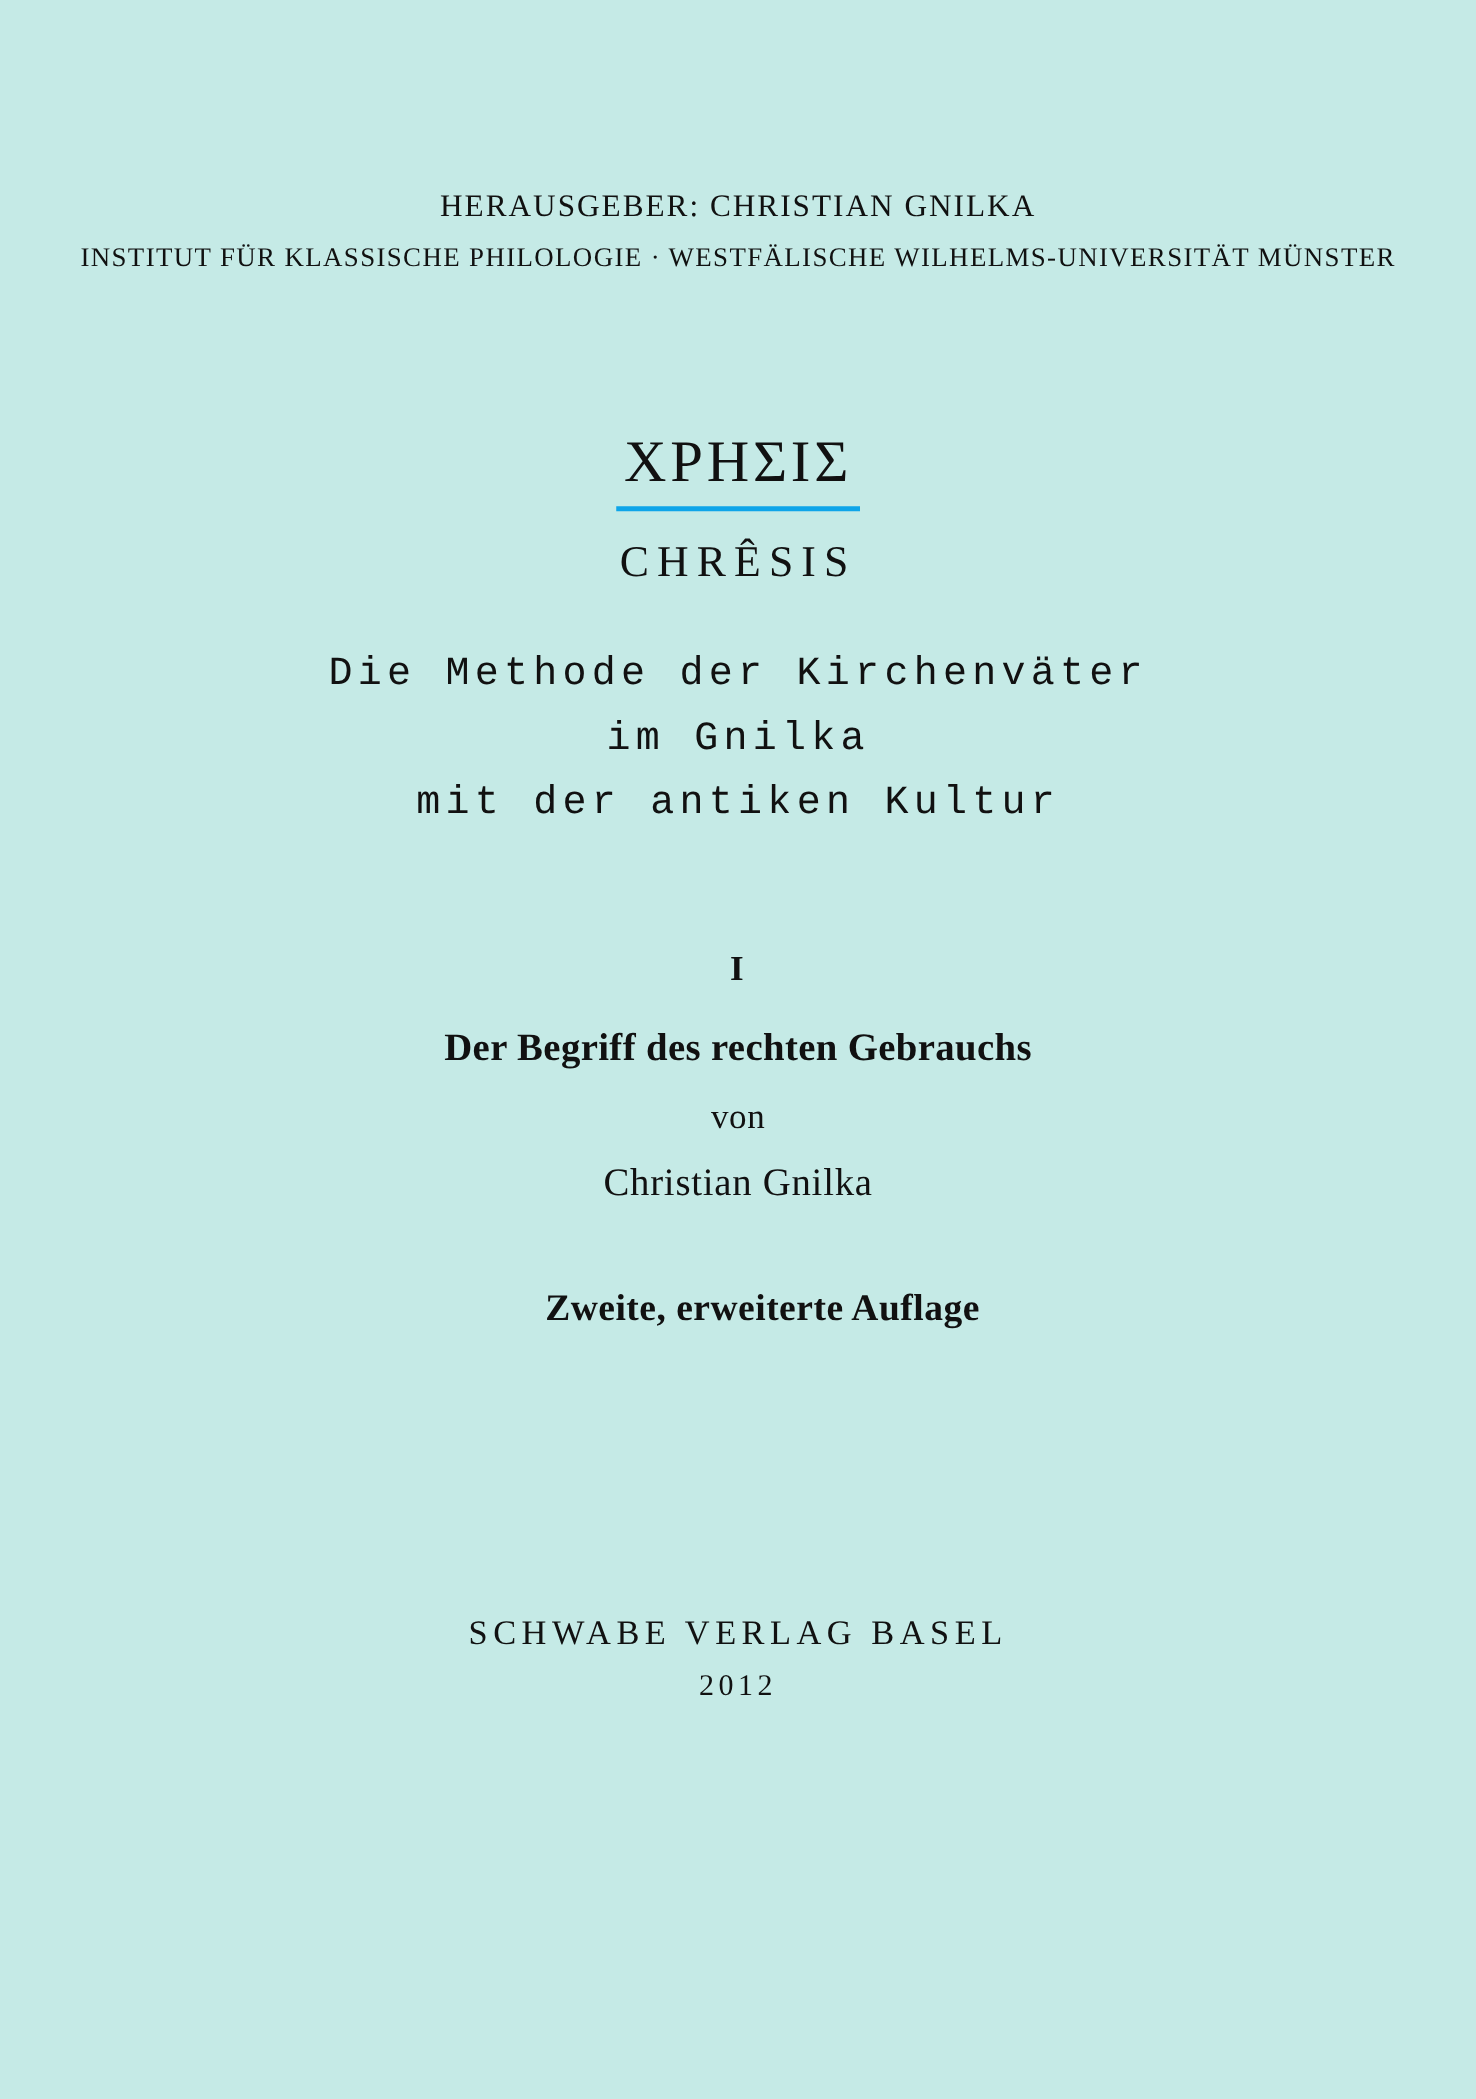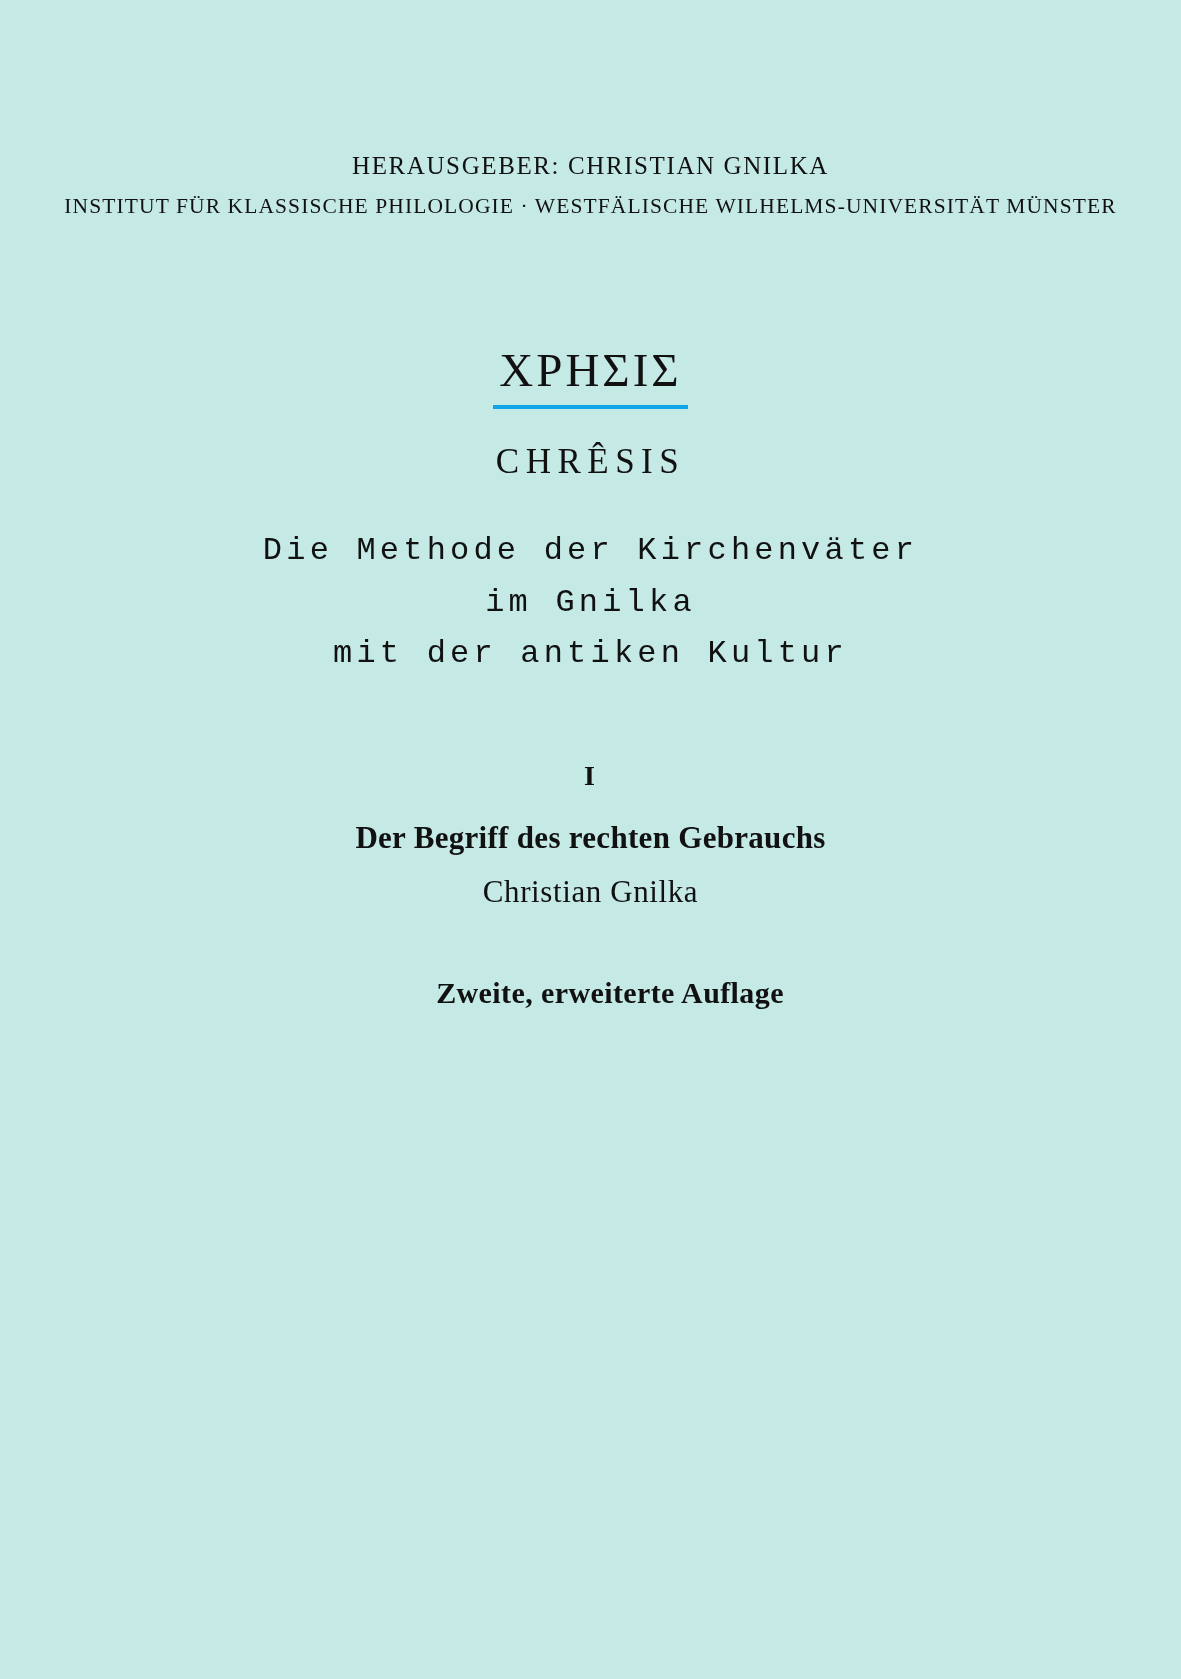--- a/index.html
+++ b/index.html
@@ -54,21 +54,21 @@
     font-size: 47px;
     letter-spacing: 3px;
     display: inline-block;
     padding: 0 6px 8px 6px;
     border-bottom: 4px solid #0ea5e9;
     line-height: 1.1;
   }
   .latin-title {
     font-size: 35px;
     letter-spacing: 6.5px;
-    margin-top: 32px;
+    margin-top: 20px;
     line-height: 1.2;
   }
   .subtitle {
     margin-top: 42px;
     font-size: 32px;
     letter-spacing: 4.2px;
     line-height: 1.62;
     font-family: Liberation Mono, monospace;
   }
 
@@ -142,18 +142,23 @@
     <div class="subtitle">
       <div>Die Methode der Kirchenväter</div>
       <div>im Gnilka</div>
       <div>mit der antiken Kultur</div>
     </div>
   </div>
 
   <div class="volume-block">
     <div class="volume-number">I</div>
     <div class="volume-title">Der Begriff des rechten Gebrauchs</div>
+    <div class="byline">von</div>
     <div class="author">Christian Gnilka</div>
     <div class="edition">Zweite, erweiterte Auflage</div>
   </div>
 
+  <div class="publisher-block">
+    <div class="publisher">Schwabe Verlag Basel</div>
+    <div class="year">2012</div>
+  </div>
 
 </div>
 
 </body></html>

